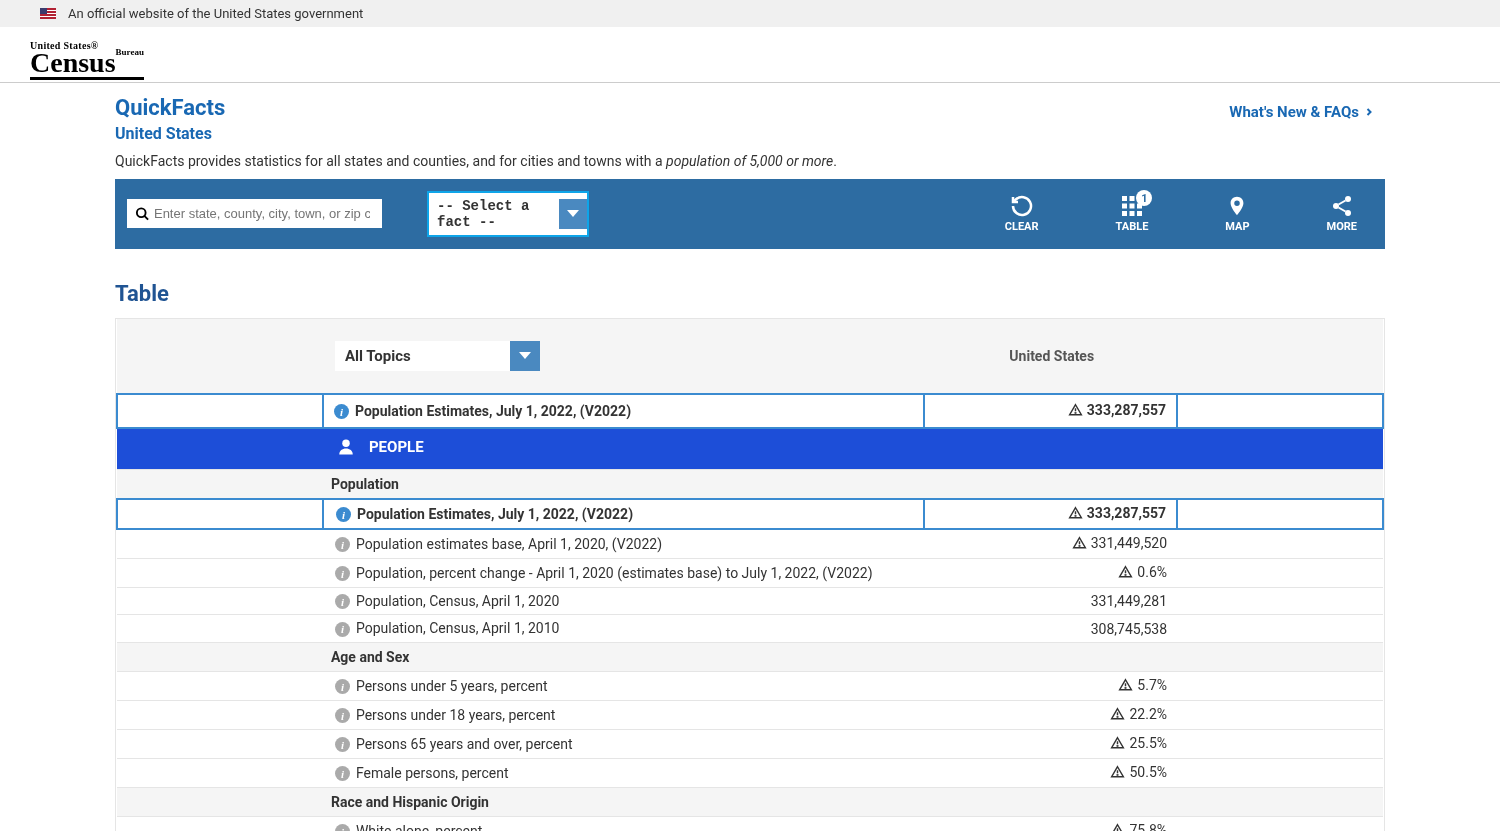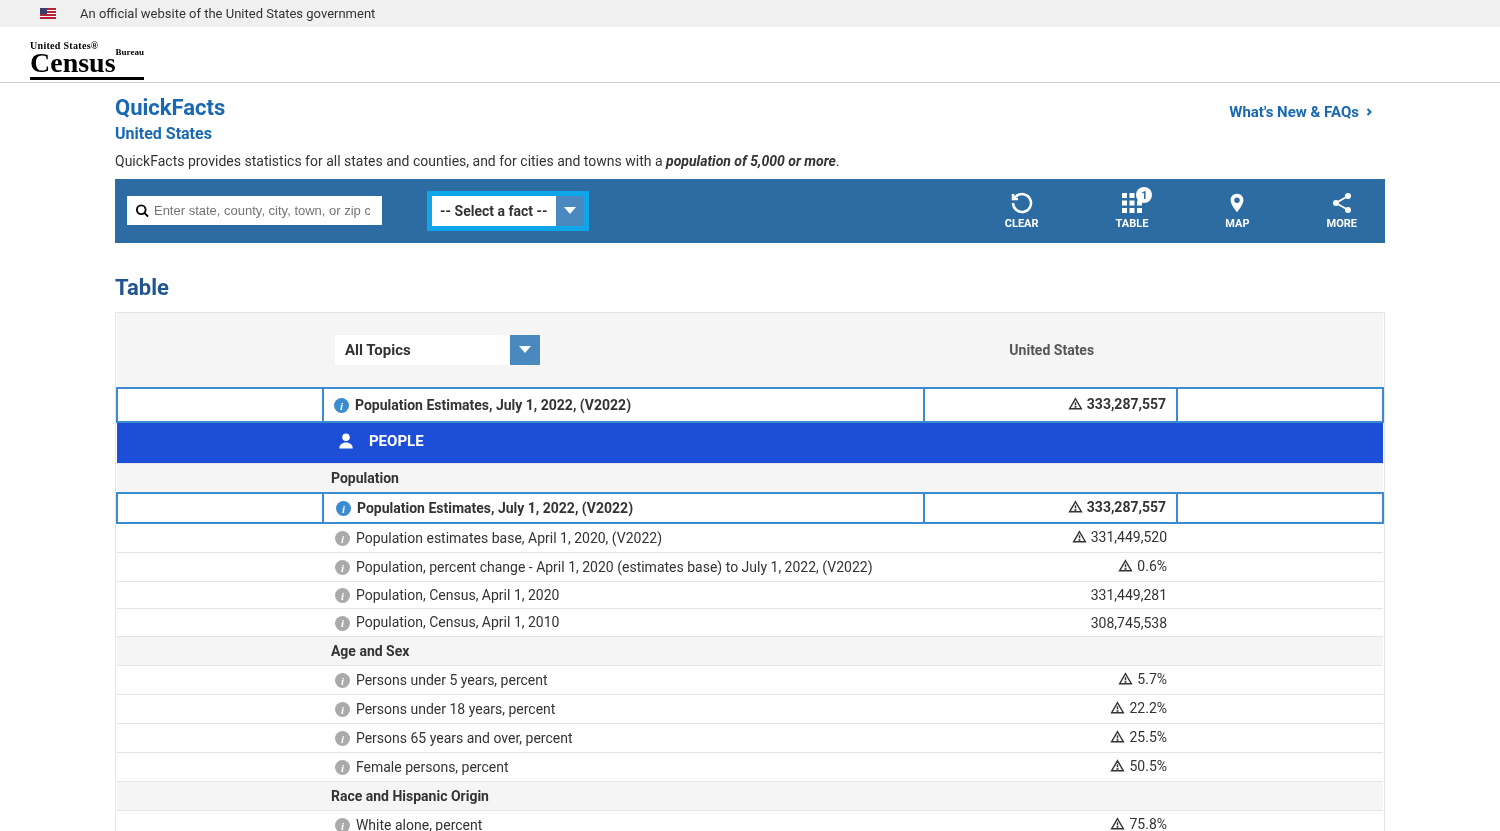--- a/index.html
+++ b/index.html
@@ -1,47 +1,47 @@
 <!DOCTYPE html>
 <html><head>
 <meta charset="utf-8">
 <style>
 * { margin: 0; padding: 0; box-sizing: border-box; }
 body { font-family: -apple-system, BlinkMacSystemFont, "Segoe UI", Roboto, Arial, sans-serif; font-size: 14px; color: #333; background: #fff; }
 
 
-.gov-banner { background: #f0f0f0; padding: 6px 40px; font-size: 13px; color: #333; display: flex; align-items: center; gap: 24px; }
+.gov-banner { background: #f0f0f0; padding: 6px 40px; font-size: 13px; color: #333; display: flex; align-items: center; gap: 12px; }
 .flag-icon { width: 16px; height: 11px; display: inline-block; background: linear-gradient(to bottom, #b22234 0%, #b22234 14%, #fff 14%, #fff 28%, #b22234 28%, #b22234 42%, #fff 42%, #fff 56%, #b22234 56%, #b22234 70%, #fff 70%, #fff 84%, #b22234 84%); position: relative; }
 .flag-icon::before { content:""; position:absolute; top:0; left:0; width:7px; height:6px; background:#3c3b6e; }
 
 
 .header { padding: 6px 30px 2px; border-bottom: 1px solid #ccc; }
 .census-logo { font-family: Georgia, serif; font-weight: bold; color: #000; }
 .census-logo .small { font-size: 10px; letter-spacing: 0.3px; margin-top: 7px;}
 .census-logo .big { font-size: 28px; line-height: 0.85; border-bottom: 3px solid #000; padding-bottom: 2px; display: inline-block;}
 .census-logo .bureau { font-size: 9px; float: right; margin-top:-2px; }
 
 
 .container { max-width: 1290px; margin: 0 auto; padding: 0 10px; }
 
 
 .page-head { padding: 12px 0 10px; position: relative; }
 .whats-new { position: absolute; right: 10px; top: 20px; color: #1968b3; font-weight: bold; font-size: 15px; display: flex; align-items: center; gap: 4px; }
 .page-title { color: #1968b3; font-size: 22px; font-weight: bold; }
 .page-subtitle { color: #1968b3; font-size: 16px; font-weight: bold; margin-top: 4px; }
 .page-desc { margin-top: 10px; font-size: 14px; }
-.page-desc em { font-style: italic; font-weight: bold; }
+.page-desc em { font-style: italic; font-weight: normal; }
 
 
 .toolbar { background: #2d6ca2; padding: 12px; display: flex; align-items: center; gap: 45px; }
 .search-wrap { background: #fff; display: flex; align-items: center; padding: 4px 8px; width: 255px; }
 .search-wrap input { border: none; outline: none; font-size: 13px; width: 100%; padding: 3px 4px; }
 .search-icon-svg { width: 16px; height: 16px; }
 
-.fact-select { background: #fff; display: flex; align-items: center; width: 162px; font-weight: bold; font-size: 14px; border: 5px solid #0ea5e9; }
+.fact-select { background: #fff; display: flex; align-items: center; width: 162px; font-weight: bold; font-size: 14px; border: 2px solid #0ea5e9; font-family: Liberation Mono, monospace; }
 .fact-select .label { padding: 5px 8px; flex: 1; }
 .fact-select .chev { background: #4a89c0; width: 28px; height: 30px; display:flex; align-items:center; justify-content:center; }
 
 .toolbar-spacer { flex: 1; }
 .tool-btn { color: #fff; text-align: center; font-size: 11px; font-weight: bold; display: flex; flex-direction: column; align-items: center; gap: 2px; padding: 0 16px; position: relative; cursor:pointer; }
 .tool-icon { width: 24px; height: 24px; display:flex; align-items:center; justify-content:center; }
 .badge { position: absolute; top: -4px; right: 12px; background: #fff; color: #2d6ca2; border-radius: 50%; width: 16px; height: 16px; font-size: 11px; font-weight: bold; display:flex; align-items:center; justify-content:center; }
 
 
 .section-title { color: #205493; font-size: 22px; font-weight: bold; margin: 32px 0 12px 0; }

